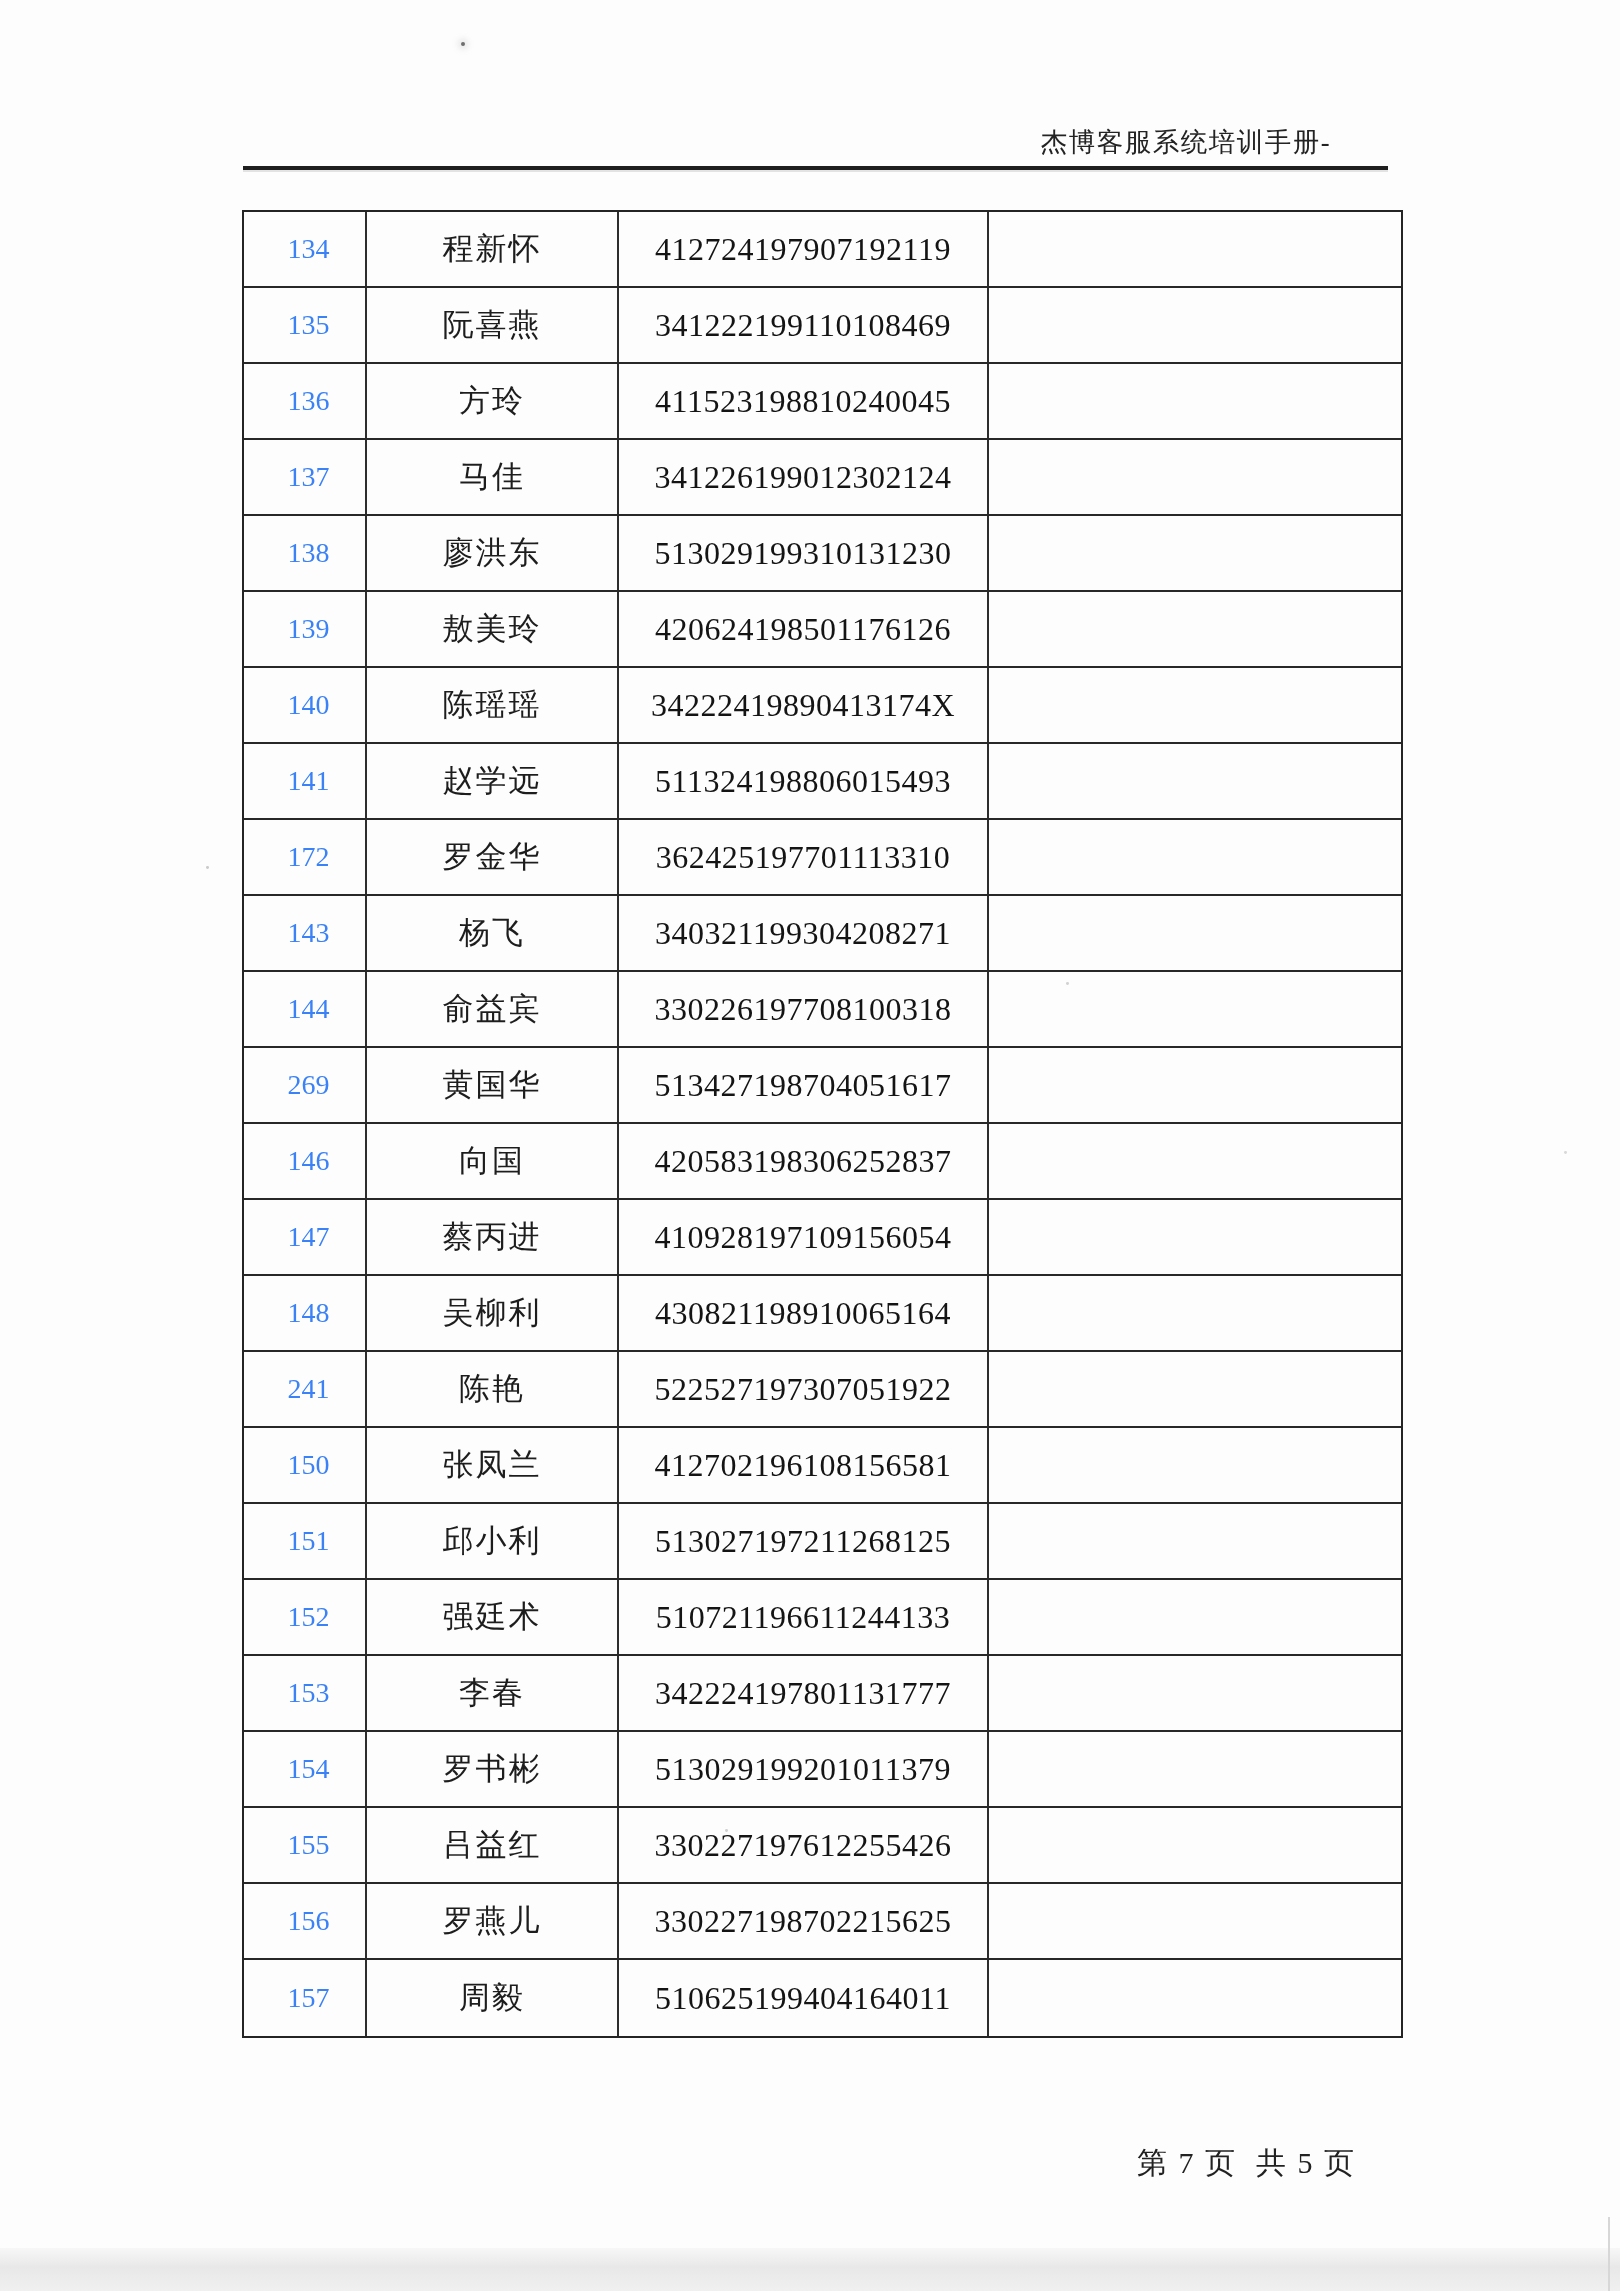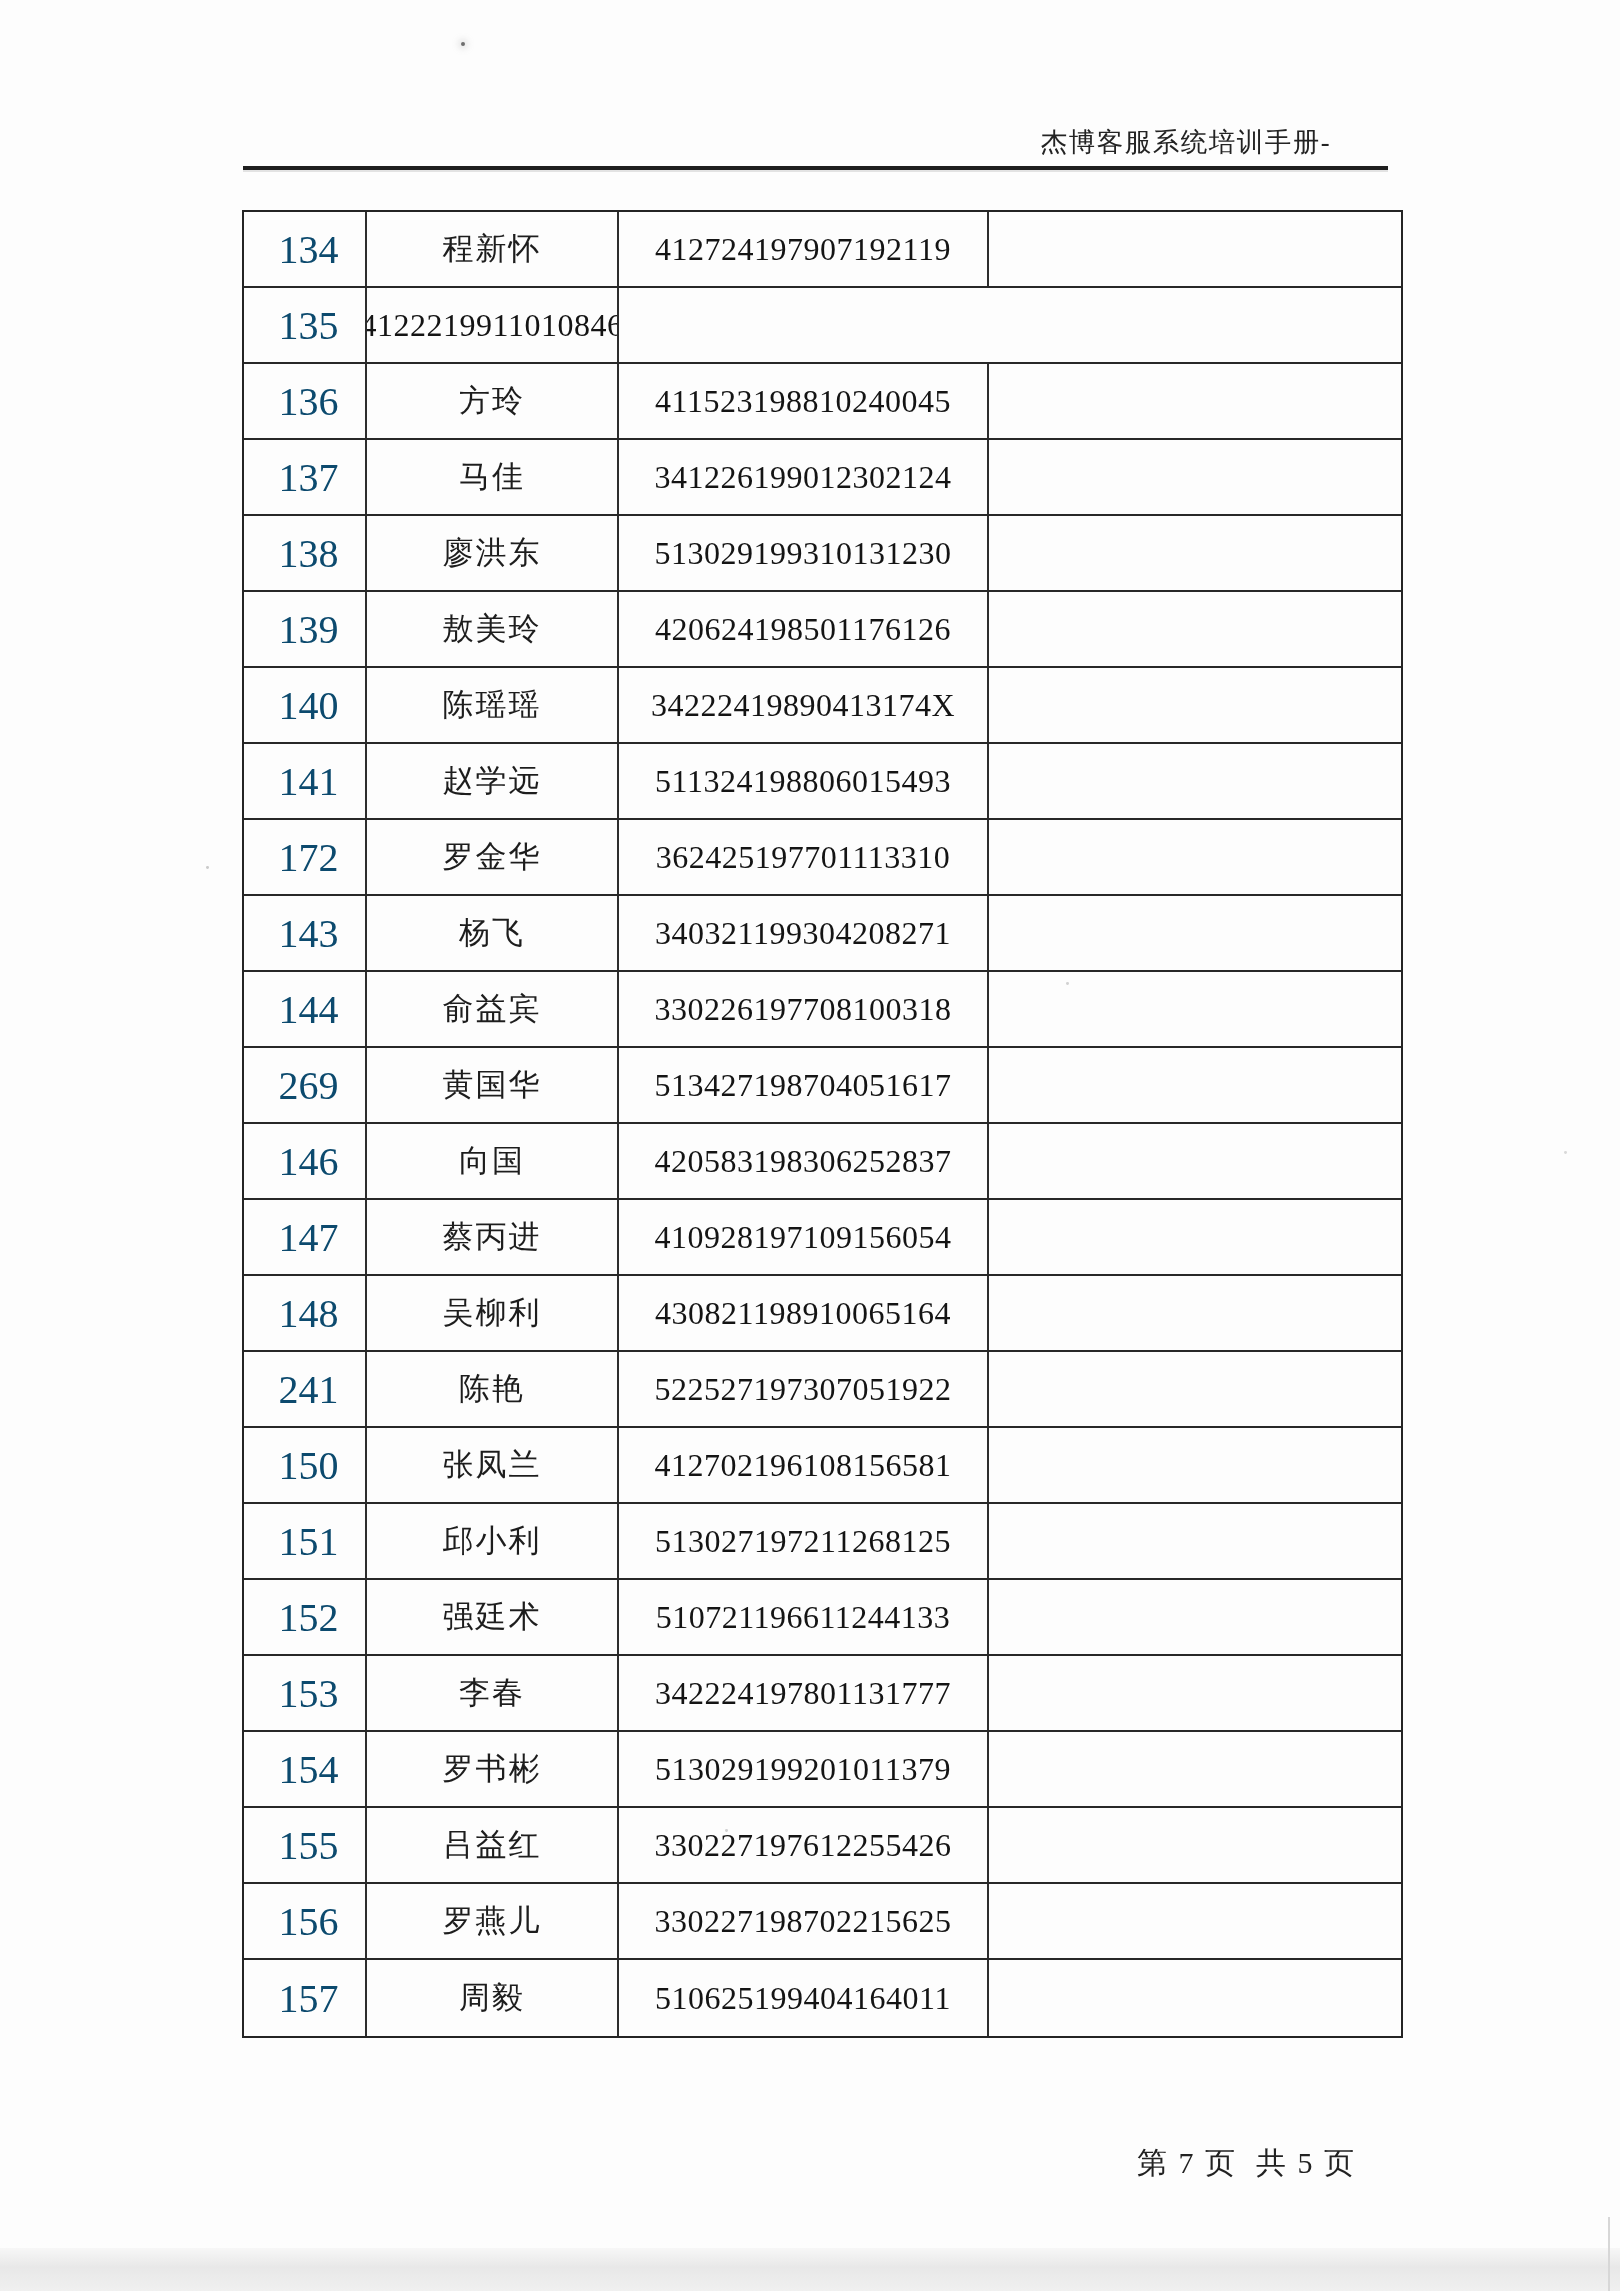--- a/index.html
+++ b/index.html
@@ -57,21 +57,21 @@
   .t-row:last-child { border-bottom: none; }
   .t-cell {
     box-sizing: border-box;
     border-right: 2px solid #2d2d2d;
     display: flex;
     align-items: center;
     justify-content: center;
     overflow: hidden;
   }
   .t-cell:last-child { border-right: none; }
-  .cell-no   { font-size: 40px; color: #0c4a6e; margin-left: 8px; }
+  .cell-no   { font-size: 28px; color: #3b82f6; margin-left: 8px; }
   .cell-name { font-size: 31px; letter-spacing: 2px; color: #1d1d1d; }
   .cell-id   { font-size: 32px; letter-spacing: 0.5px; color: #141414; }
 
   
   .footer-text {
     position: absolute;
     left: 1137px;
     top: 2143px;
     font-size: 30px;
     letter-spacing: 2px;
@@ -115,20 +115,21 @@
 
   <div class="roster-table" id="roster">
       <div class="t-row">
         <div class="t-cell cell-no">134</div>
         <div class="t-cell cell-name">程新怀</div>
         <div class="t-cell cell-id">412724197907192119</div>
         <div class="t-cell cell-blank"></div>
       </div>
       <div class="t-row">
         <div class="t-cell cell-no">135</div>
+        <div class="t-cell cell-name">阮喜燕</div>
         <div class="t-cell cell-id">341222199110108469</div>
         <div class="t-cell cell-blank"></div>
       </div>
       <div class="t-row">
         <div class="t-cell cell-no">136</div>
         <div class="t-cell cell-name">方玲</div>
         <div class="t-cell cell-id">411523198810240045</div>
         <div class="t-cell cell-blank"></div>
       </div>
       <div class="t-row">

